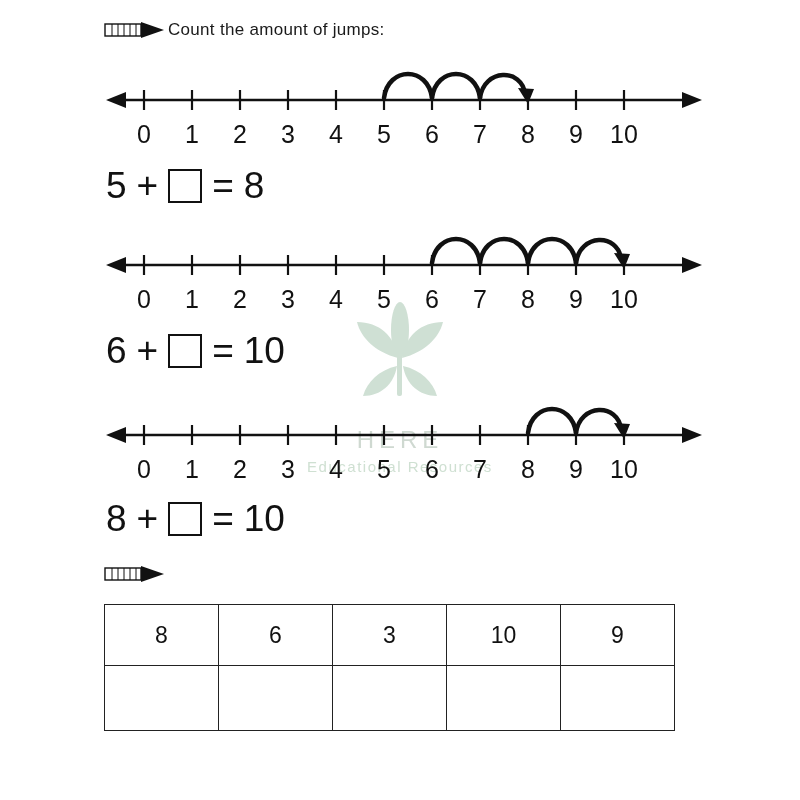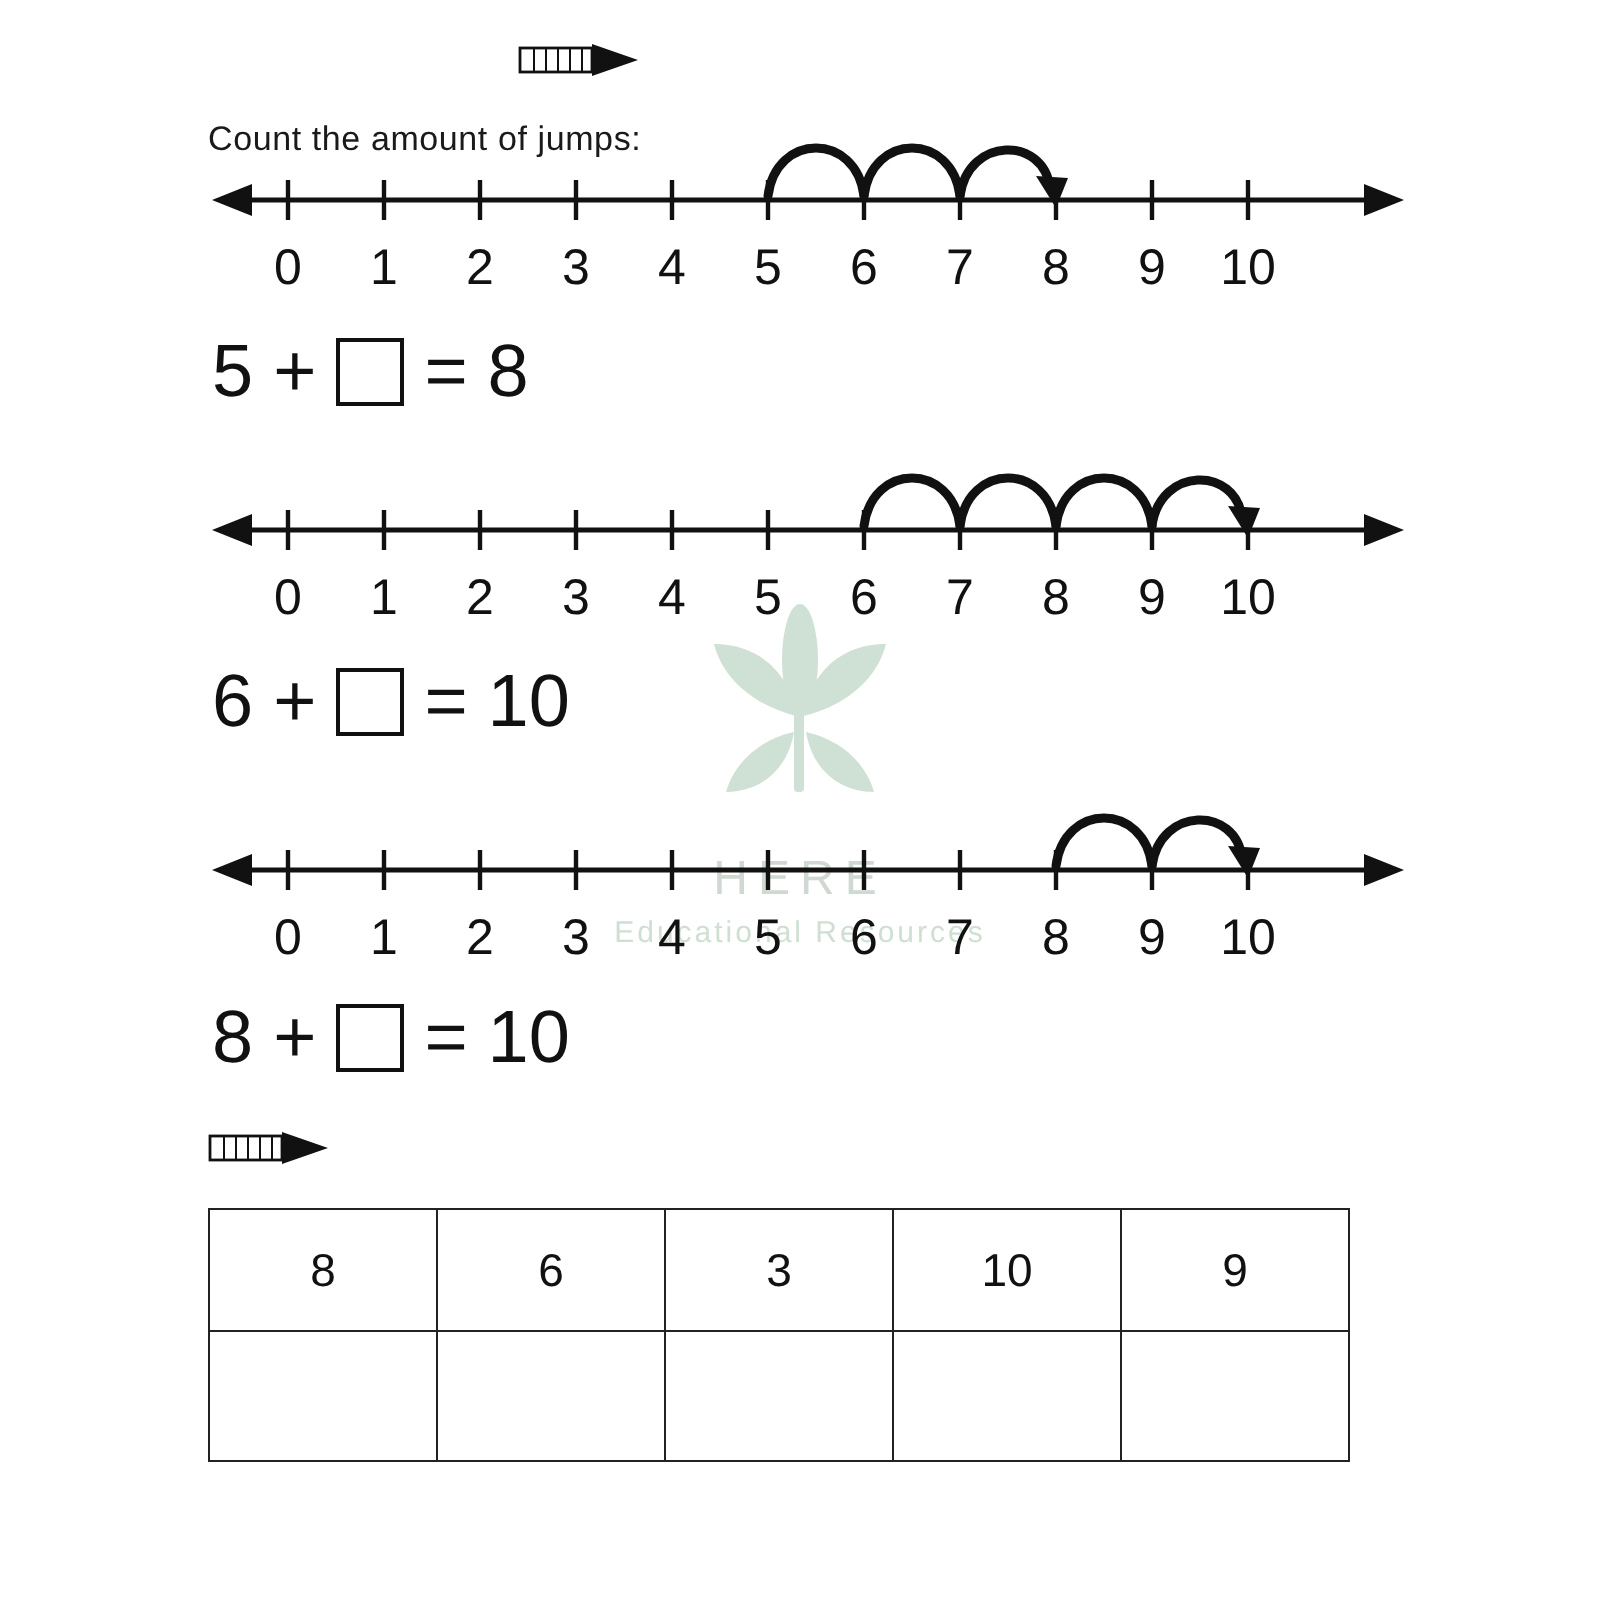--- a/index.html
+++ b/index.html
@@ -49,24 +49,23 @@
     font-size: 15px;
     letter-spacing: 1.5px;
     color: #cfe0d2;
     margin-top: 4px;
   }
 
   
   .instruction {
     position: absolute;
     display: flex;
-    align-items: flex-end;
-    gap: 20px;
+    align-items: flex-start;
+    gap: 2px;
     z-index: 2;
-    flex-direction: column;
   }
   .pencil {
     width: 62px;
     height: 20px;
     position: relative;
     flex: none;
   }
   .instruction-text {
     font-family: "Liberation Sans", sans-serif;
     font-size: 17px;

